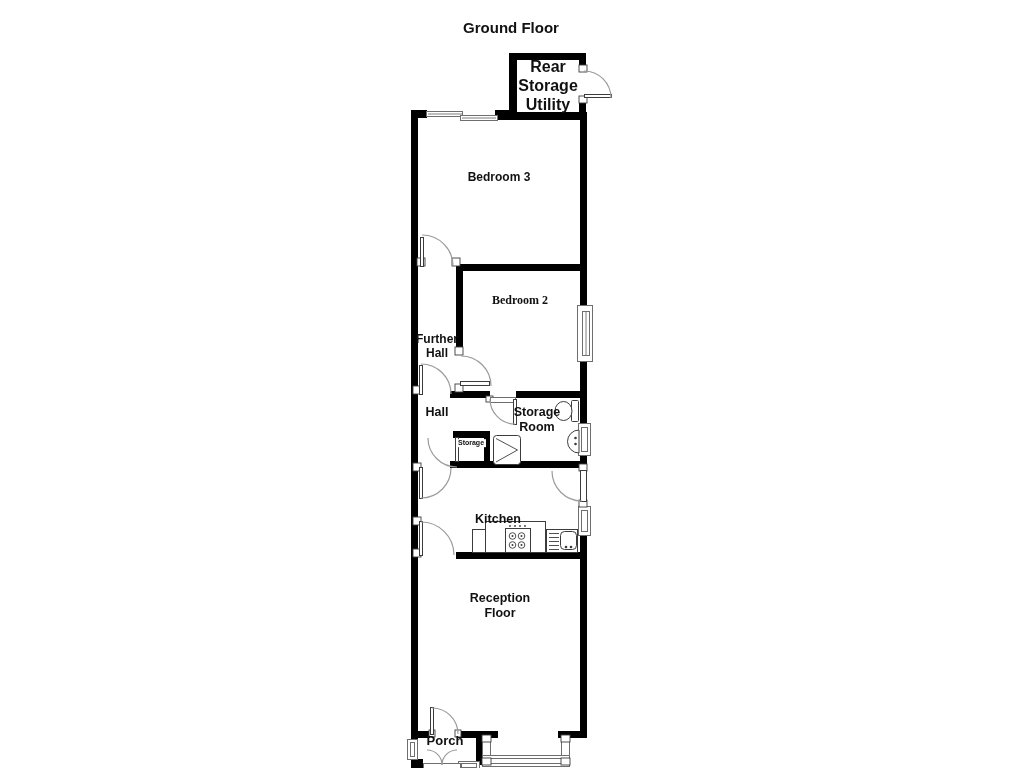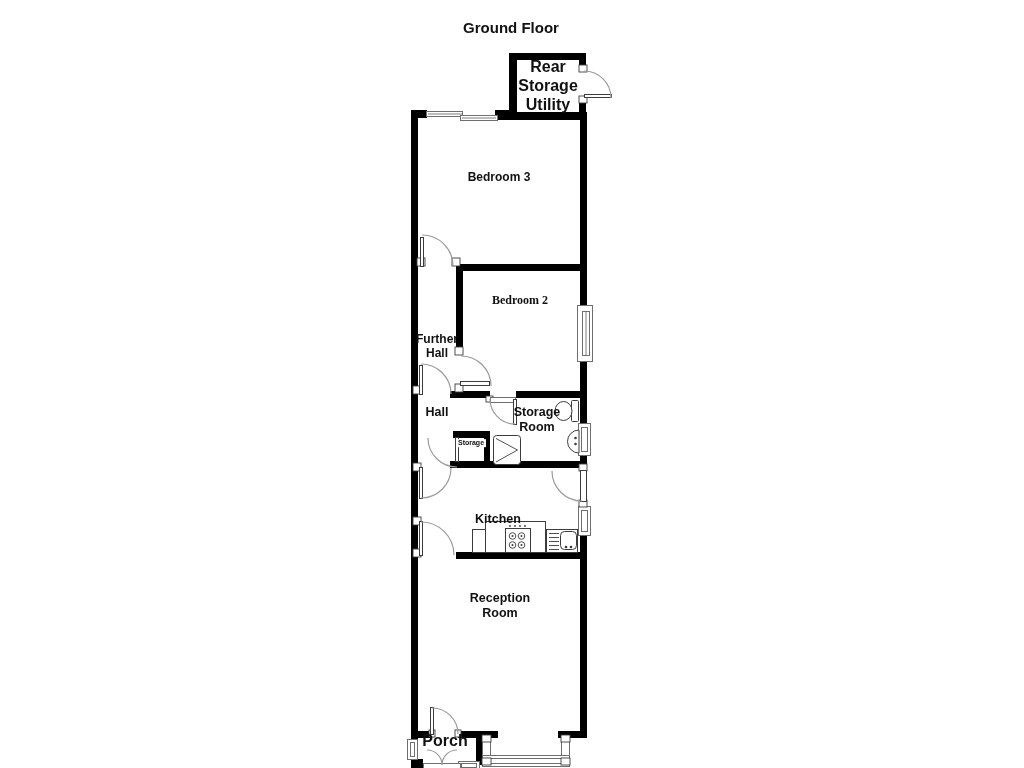--- a/index.html
+++ b/index.html
@@ -23,21 +23,21 @@
   .fixline{stroke:var(--fixture-line);stroke-width:0.9;fill:none;}
   .dot{fill:var(--fixture-line);}
   .room-label{
     position:absolute;transform:translate(-50%,-50%);
     color:var(--text);font-weight:bold;text-align:center;
     white-space:pre-line;line-height:1.18;letter-spacing:0px;
   }
   .lbl-title{font-size:15px;}
   .lbl-12{font-size:12px;}
   .lbl-125{font-size:12.5px;}
-  .lbl-11{font-size:16px;}
+  .lbl-11{font-size:13px;}
   .lbl-storage{font-size:7px;background:#ffffff;padding:0 2px;line-height:1.1;}
 </style>
 </head>
 <body>
 
 <div class="stage">
 
   <svg class="plan" width="1024" height="768" viewBox="0 0 1024 768">
 
     <g>
@@ -247,16 +247,16 @@
   <div class="room-label lbl-125" style="left:437px;top:403px;">Hall</div>
 
   <div class="room-label lbl-125" style="left:537px;top:411px;">Storage
 Room</div>
 
   <div class="room-label lbl-storage" style="left:471px;top:434px;">Storage</div>
 
   <div class="room-label lbl-125" style="left:498px;top:478px;margin-top:32px;">Kitchen</div>
 
   <div class="room-label lbl-125" style="left:500px;top:597px;">Reception
-Room</div>
+Floor</div>
 
   <div class="room-label lbl-11" style="left:445px;top:732px;">Porch</div>
 </div>
 
 </body></html>

